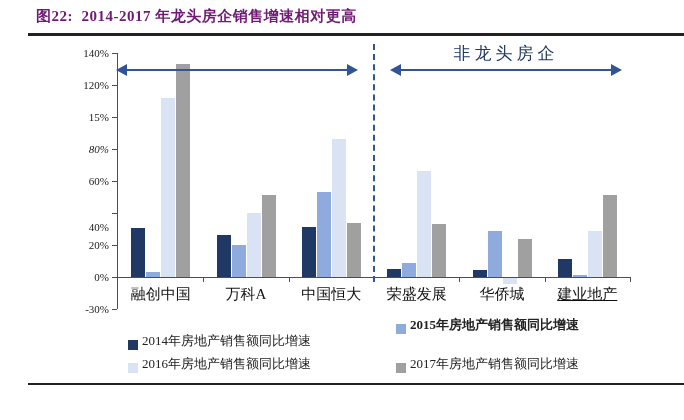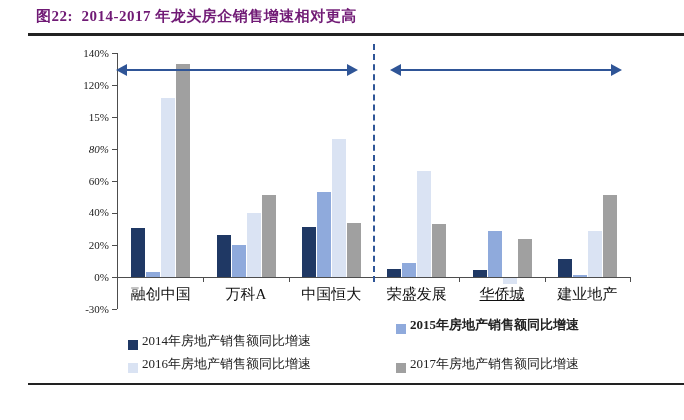--- a/index.html
+++ b/index.html
@@ -52,21 +52,21 @@
       <div class="ylabel" style="left: 63px; top: 46.5px;">140%</div>
       <div class="ytick" style="left: 112px; top: 84.5px;"></div>
       <div class="ylabel" style="left: 63px; top: 78.5px;">120%</div>
       <div class="ytick" style="left: 112px; top: 116.5px;"></div>
       <div class="ylabel" style="left: 63px; top: 110.5px;">15%</div>
       <div class="ytick" style="left: 112px; top: 148.5px;"></div>
       <div class="ylabel" style="left: 63px; top: 142.5px; font-style: italic;">80%</div>
       <div class="ytick" style="left: 112px; top: 180.5px;"></div>
       <div class="ylabel" style="left: 63px; top: 174.5px;">60%</div>
       <div class="ytick" style="left: 112px; top: 212.5px;"></div>
-      <div class="ylabel" style="left: 63px; top: 206px;">40%</div>
+      <div class="ylabel" style="left: 63px; top: 221px;">40%</div>
       <div class="ytick" style="left: 112px; top: 244.5px;"></div>
       <div class="ylabel" style="left: 63px; top: 238.5px;">20%</div>
       <div class="ytick" style="left: 112px; top: 276.5px;"></div>
       <div class="ylabel" style="left: 63px; top: 270.5px;">0%</div>
       <div class="ytick" style="left: 112px; top: 308.5px;"></div>
       <div class="ylabel" style="left: 63px; top: 302.5px;">-30%</div>
       <div class="x-axis"></div>
       <div class="xtick" style="left: 203.333px; top: 277px;"></div>
       <div class="xtick" style="left: 288.667px; top: 277px;"></div>
       <div class="xtick" style="left: 374px; top: 277px;"></div>
@@ -90,41 +90,42 @@
       <div class="cat-label" style="left: 283.333px;">中国恒大</div>
       <div class="bar" style="width: 14px; left: 387.167px; top: 269px; height: 8px; background: rgb(31, 56, 100);"></div>
       <div class="bar" style="width: 14px; left: 402.167px; top: 262.6px; height: 14.4px; background: rgb(143, 170, 220);"></div>
       <div class="bar" style="width: 14px; left: 417.167px; top: 171.4px; height: 105.6px; background: rgb(218, 227, 243);"></div>
       <div class="bar" style="width: 14px; left: 432.167px; top: 224.2px; height: 52.8px; background: rgb(160, 160, 160);"></div>
       <div class="cat-label" style="left: 368.667px;">荣盛发展</div>
       <div class="bar" style="width: 14px; left: 472.5px; top: 269.8px; height: 7.2px; background: rgb(31, 56, 100);"></div>
       <div class="bar" style="width: 14px; left: 487.5px; top: 230.6px; height: 46.4px; background: rgb(143, 170, 220);"></div>
       <div class="bar" style="width: 14px; left: 502.5px; top: 278px; height: 6.4px; background: rgb(218, 227, 243);"></div>
       <div class="bar" style="width: 14px; left: 517.5px; top: 239.4px; height: 37.6px; background: rgb(160, 160, 160);"></div>
-      <div class="cat-label" style="left: 454px; text-decoration: underline;">华侨城</div>
+      <div class="cat-label" style="left: 454px;">华侨城</div>
       <div class="bar" style="width: 14px; left: 557.833px; top: 258.6px; height: 18.4px; background: rgb(31, 56, 100);"></div>
       <div class="bar" style="width: 14px; left: 572.833px; top: 275.4px; height: 1.6px; background: rgb(143, 170, 220);"></div>
       <div class="bar" style="width: 14px; left: 587.833px; top: 231.4px; height: 45.6px; background: rgb(218, 227, 243);"></div>
       <div class="bar" style="width: 14px; left: 602.833px; top: 195.4px; height: 81.6px; background: rgb(160, 160, 160);"></div>
-      <div class="cat-label" style="left: 539.333px;">建业地产</div>
+      <div class="cat-label" style="left: 539.333px; text-decoration: underline;">建业地产</div>
     </div>
 
   <div class="divider"></div>
 
   <div class="arrow" style="left:116px;width:242px;">
     <div class="head-l"></div>
     <div class="shaft"></div>
     <div class="head-r"></div>
   </div>
 
   <div class="arrow" style="left:390px;width:232px;">
     <div class="head-l"></div>
     <div class="shaft"></div>
     <div class="head-r"></div>
   </div>
+  <div class="section-label" style="left:386px;">非龙头房企</div>
 
   <div id="legend">
       <div class="legend-item" style="left: 128px; top: 332px;">
         <div class="legend-swatch" style="background: rgb(31, 56, 100);"></div>
         <div class="legend-text">2014年房地产销售额同比增速</div>
       </div>
       <div class="legend-item" style="left: 396px; top: 316px; font-weight: bold;">
         <div class="legend-swatch" style="background: rgb(143, 170, 220);"></div>
         <div class="legend-text">2015年房地产销售额同比增速</div>
       </div>

